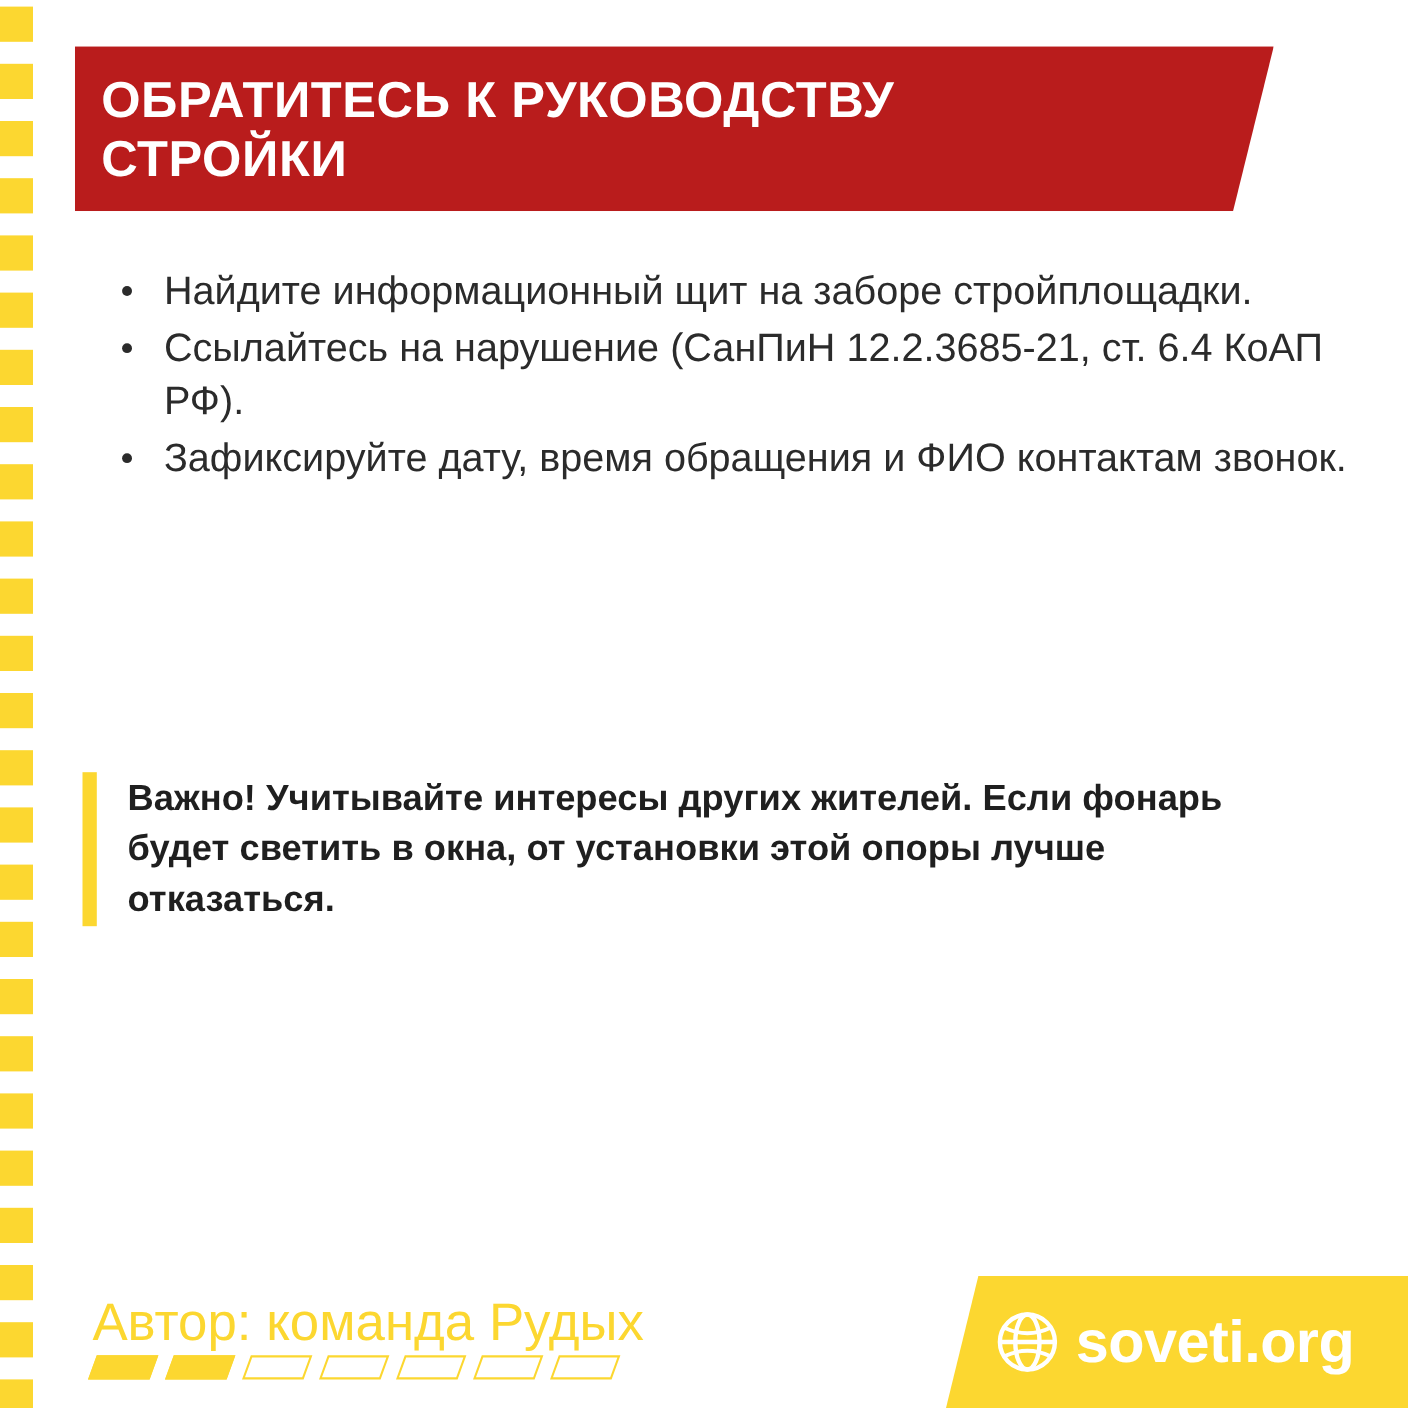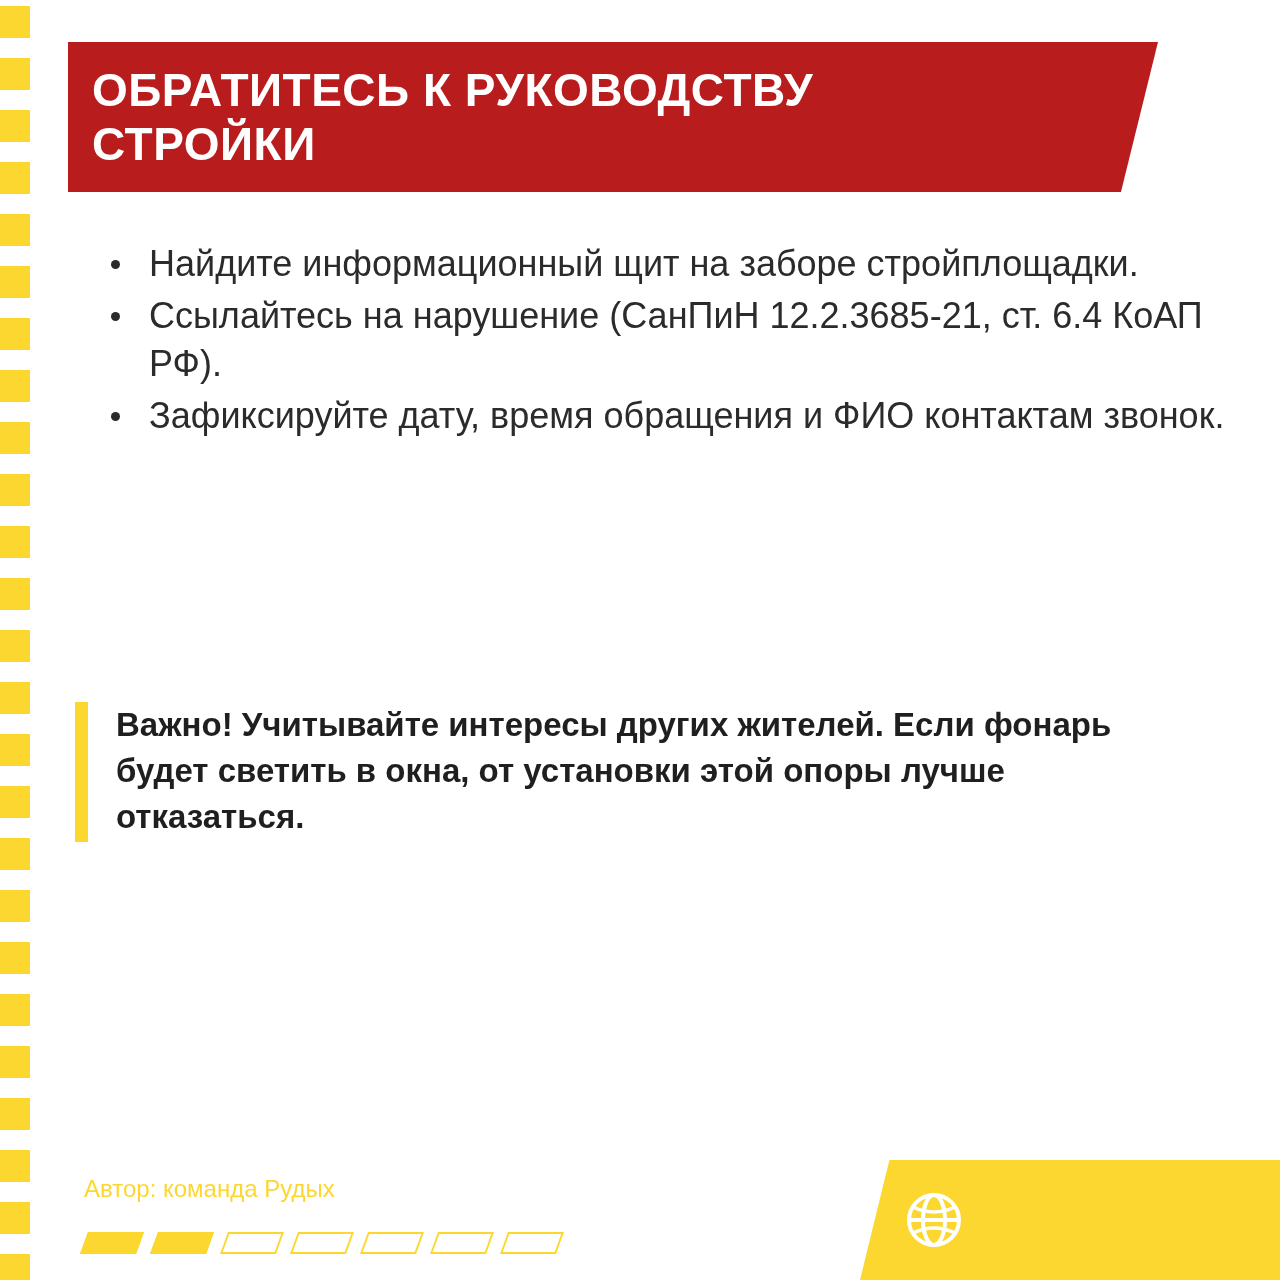--- a/index.html
+++ b/index.html
@@ -116,21 +116,21 @@
     line-height: 1.4;
     max-width: 1060px;
   }
 
   
   .author {
     position: absolute;
     left: 84px;
     top: 1175px;
     color: #FCD730;
-    font-size: 24px;
+    font-size: 48px;
     font-weight: 400;
   }
   .author-dashes {
     position: absolute;
     left: 84px;
     top: 1232px;
     display: flex;
     gap: 14px;
   }
   .author-dashes .d {
@@ -238,15 +238,16 @@
   <div class="brand">
     <span class="globe">
       <svg viewBox="0 0 60 60" width="60" height="60" aria-hidden="true">
         <circle cx="30" cy="30" r="25" fill="none" stroke="#ffffff" stroke-width="4"></circle>
         <ellipse cx="30" cy="30" rx="11" ry="25" fill="none" stroke="#ffffff" stroke-width="4"></ellipse>
         <line x1="5" y1="30" x2="55" y2="30" stroke="#ffffff" stroke-width="4"></line>
         <path d="M9 17 Q30 27 51 17" fill="none" stroke="#ffffff" stroke-width="3.5"></path>
         <path d="M9 43 Q30 33 51 43" fill="none" stroke="#ffffff" stroke-width="3.5"></path>
       </svg>
     </span>
+    <span class="brand-text">soveti.org</span>
   </div>
 
 </div>
 
 </body></html>

